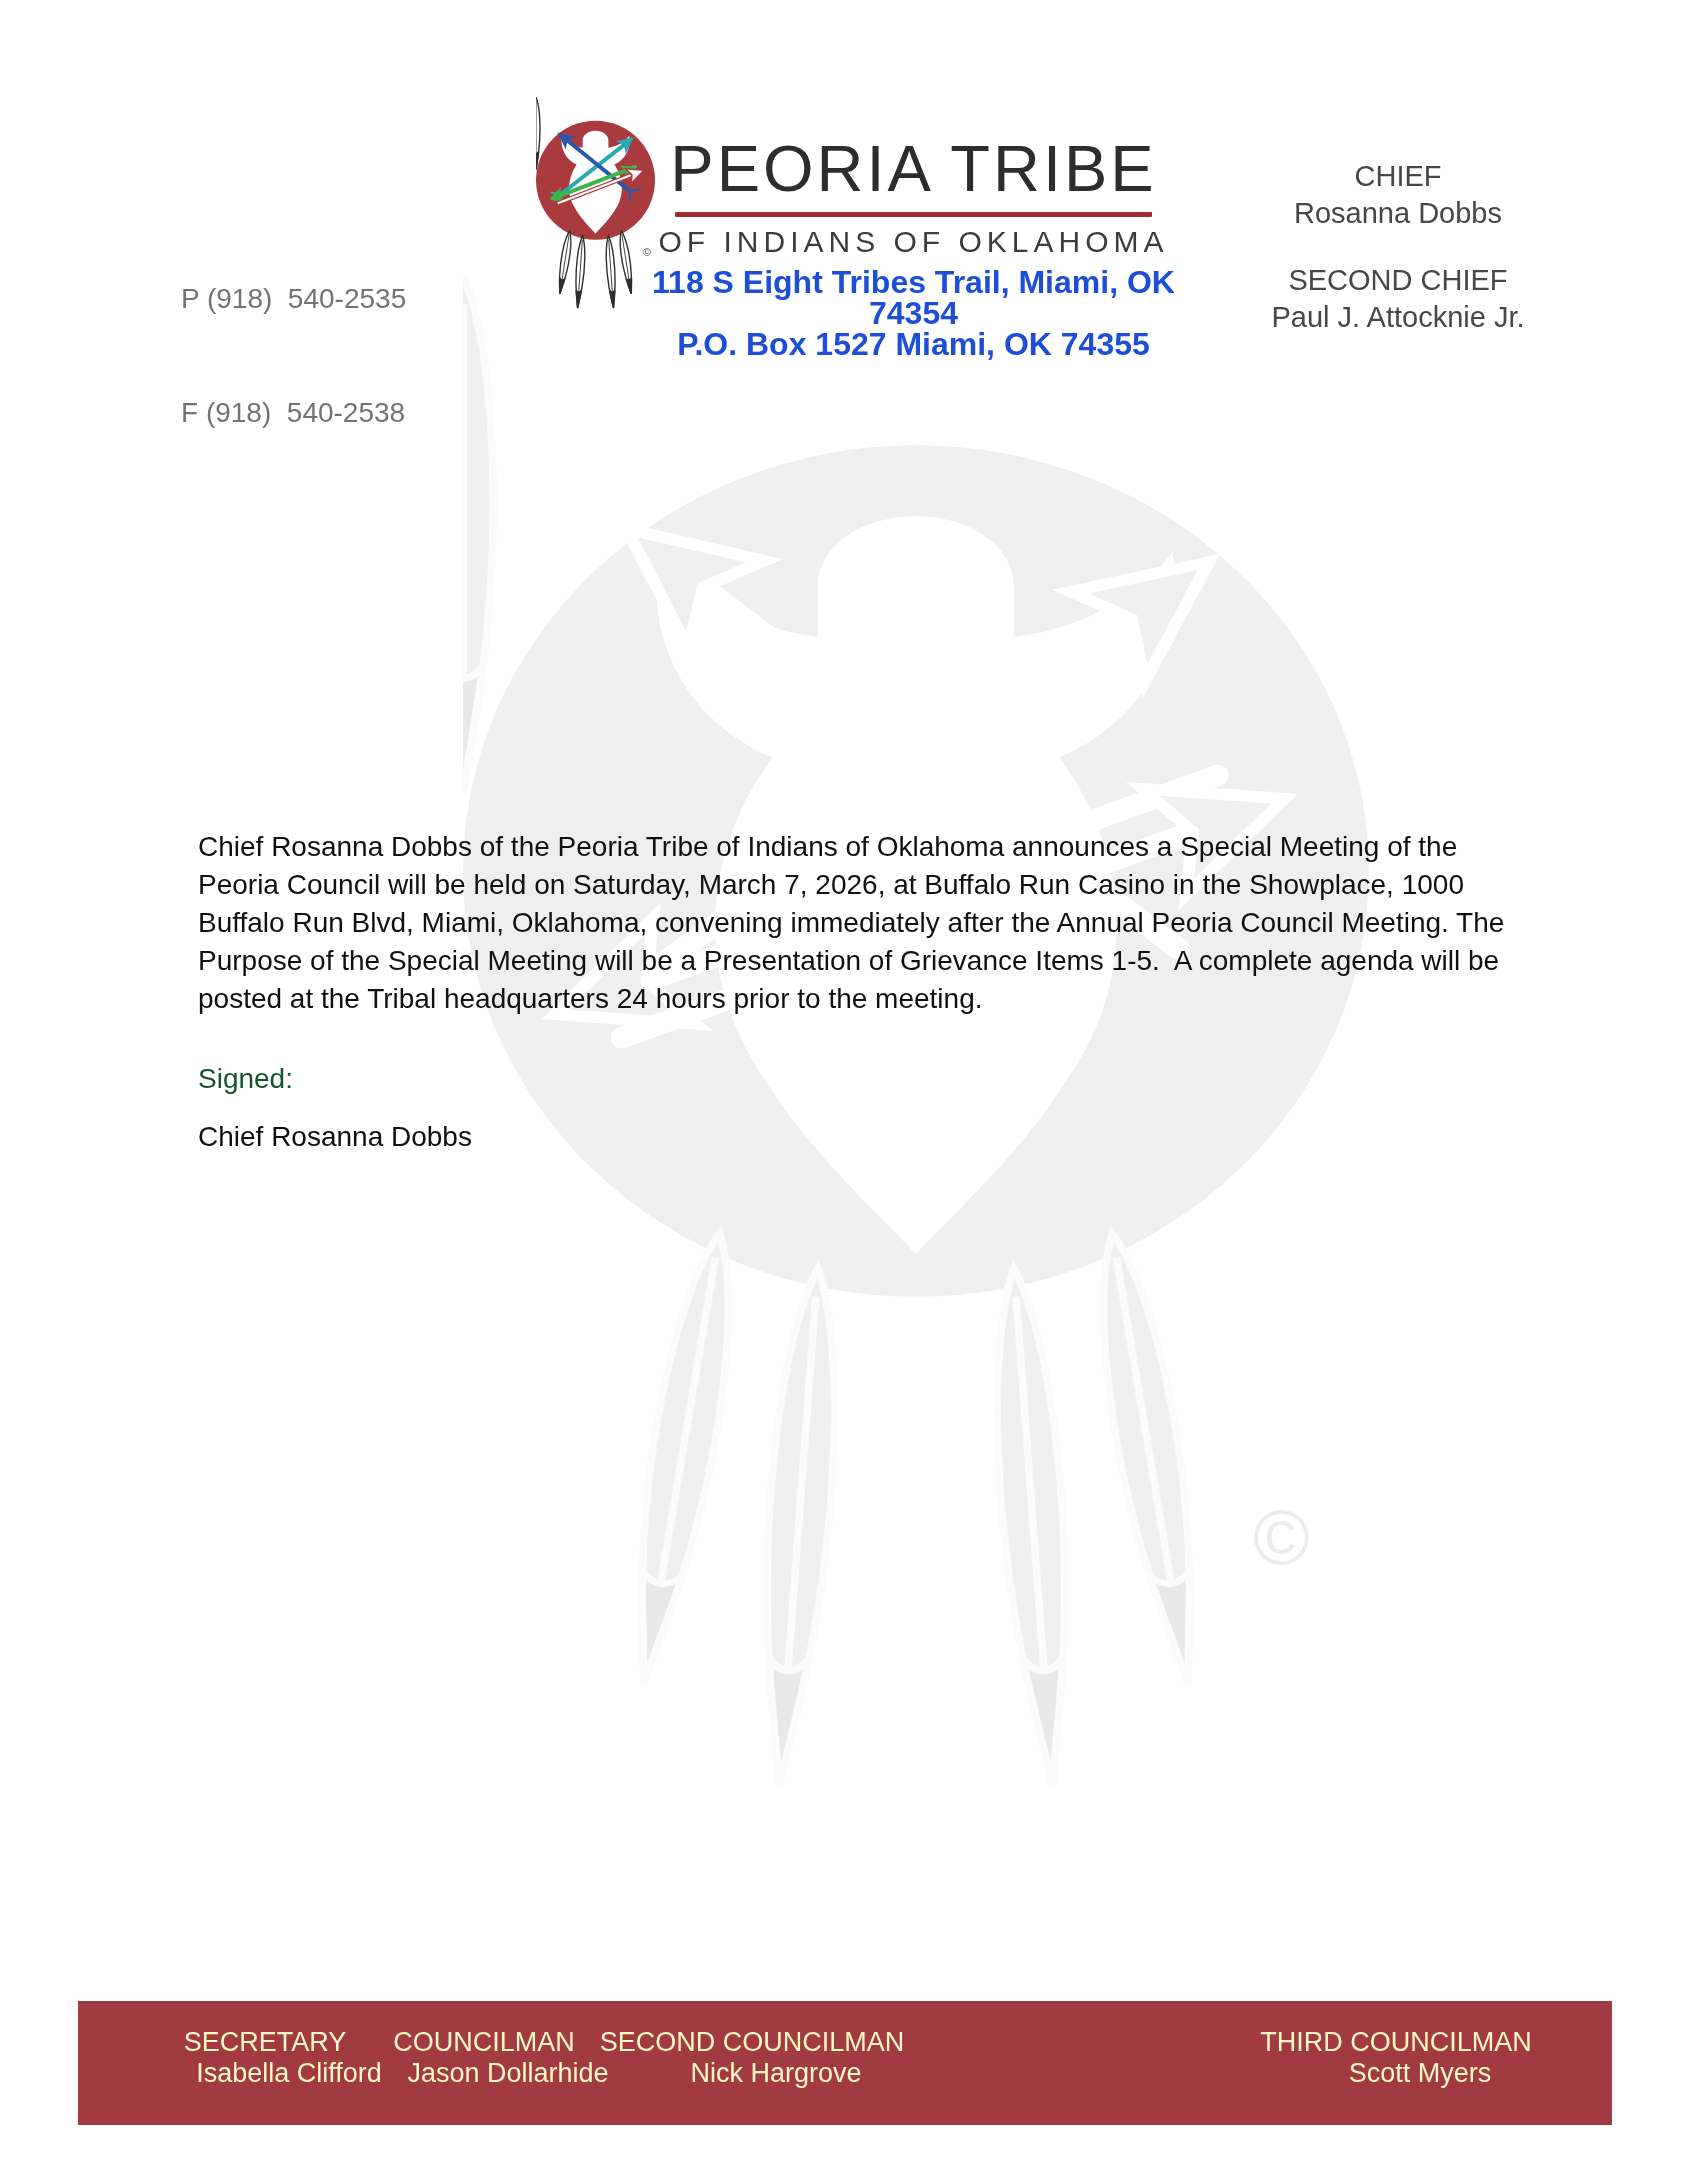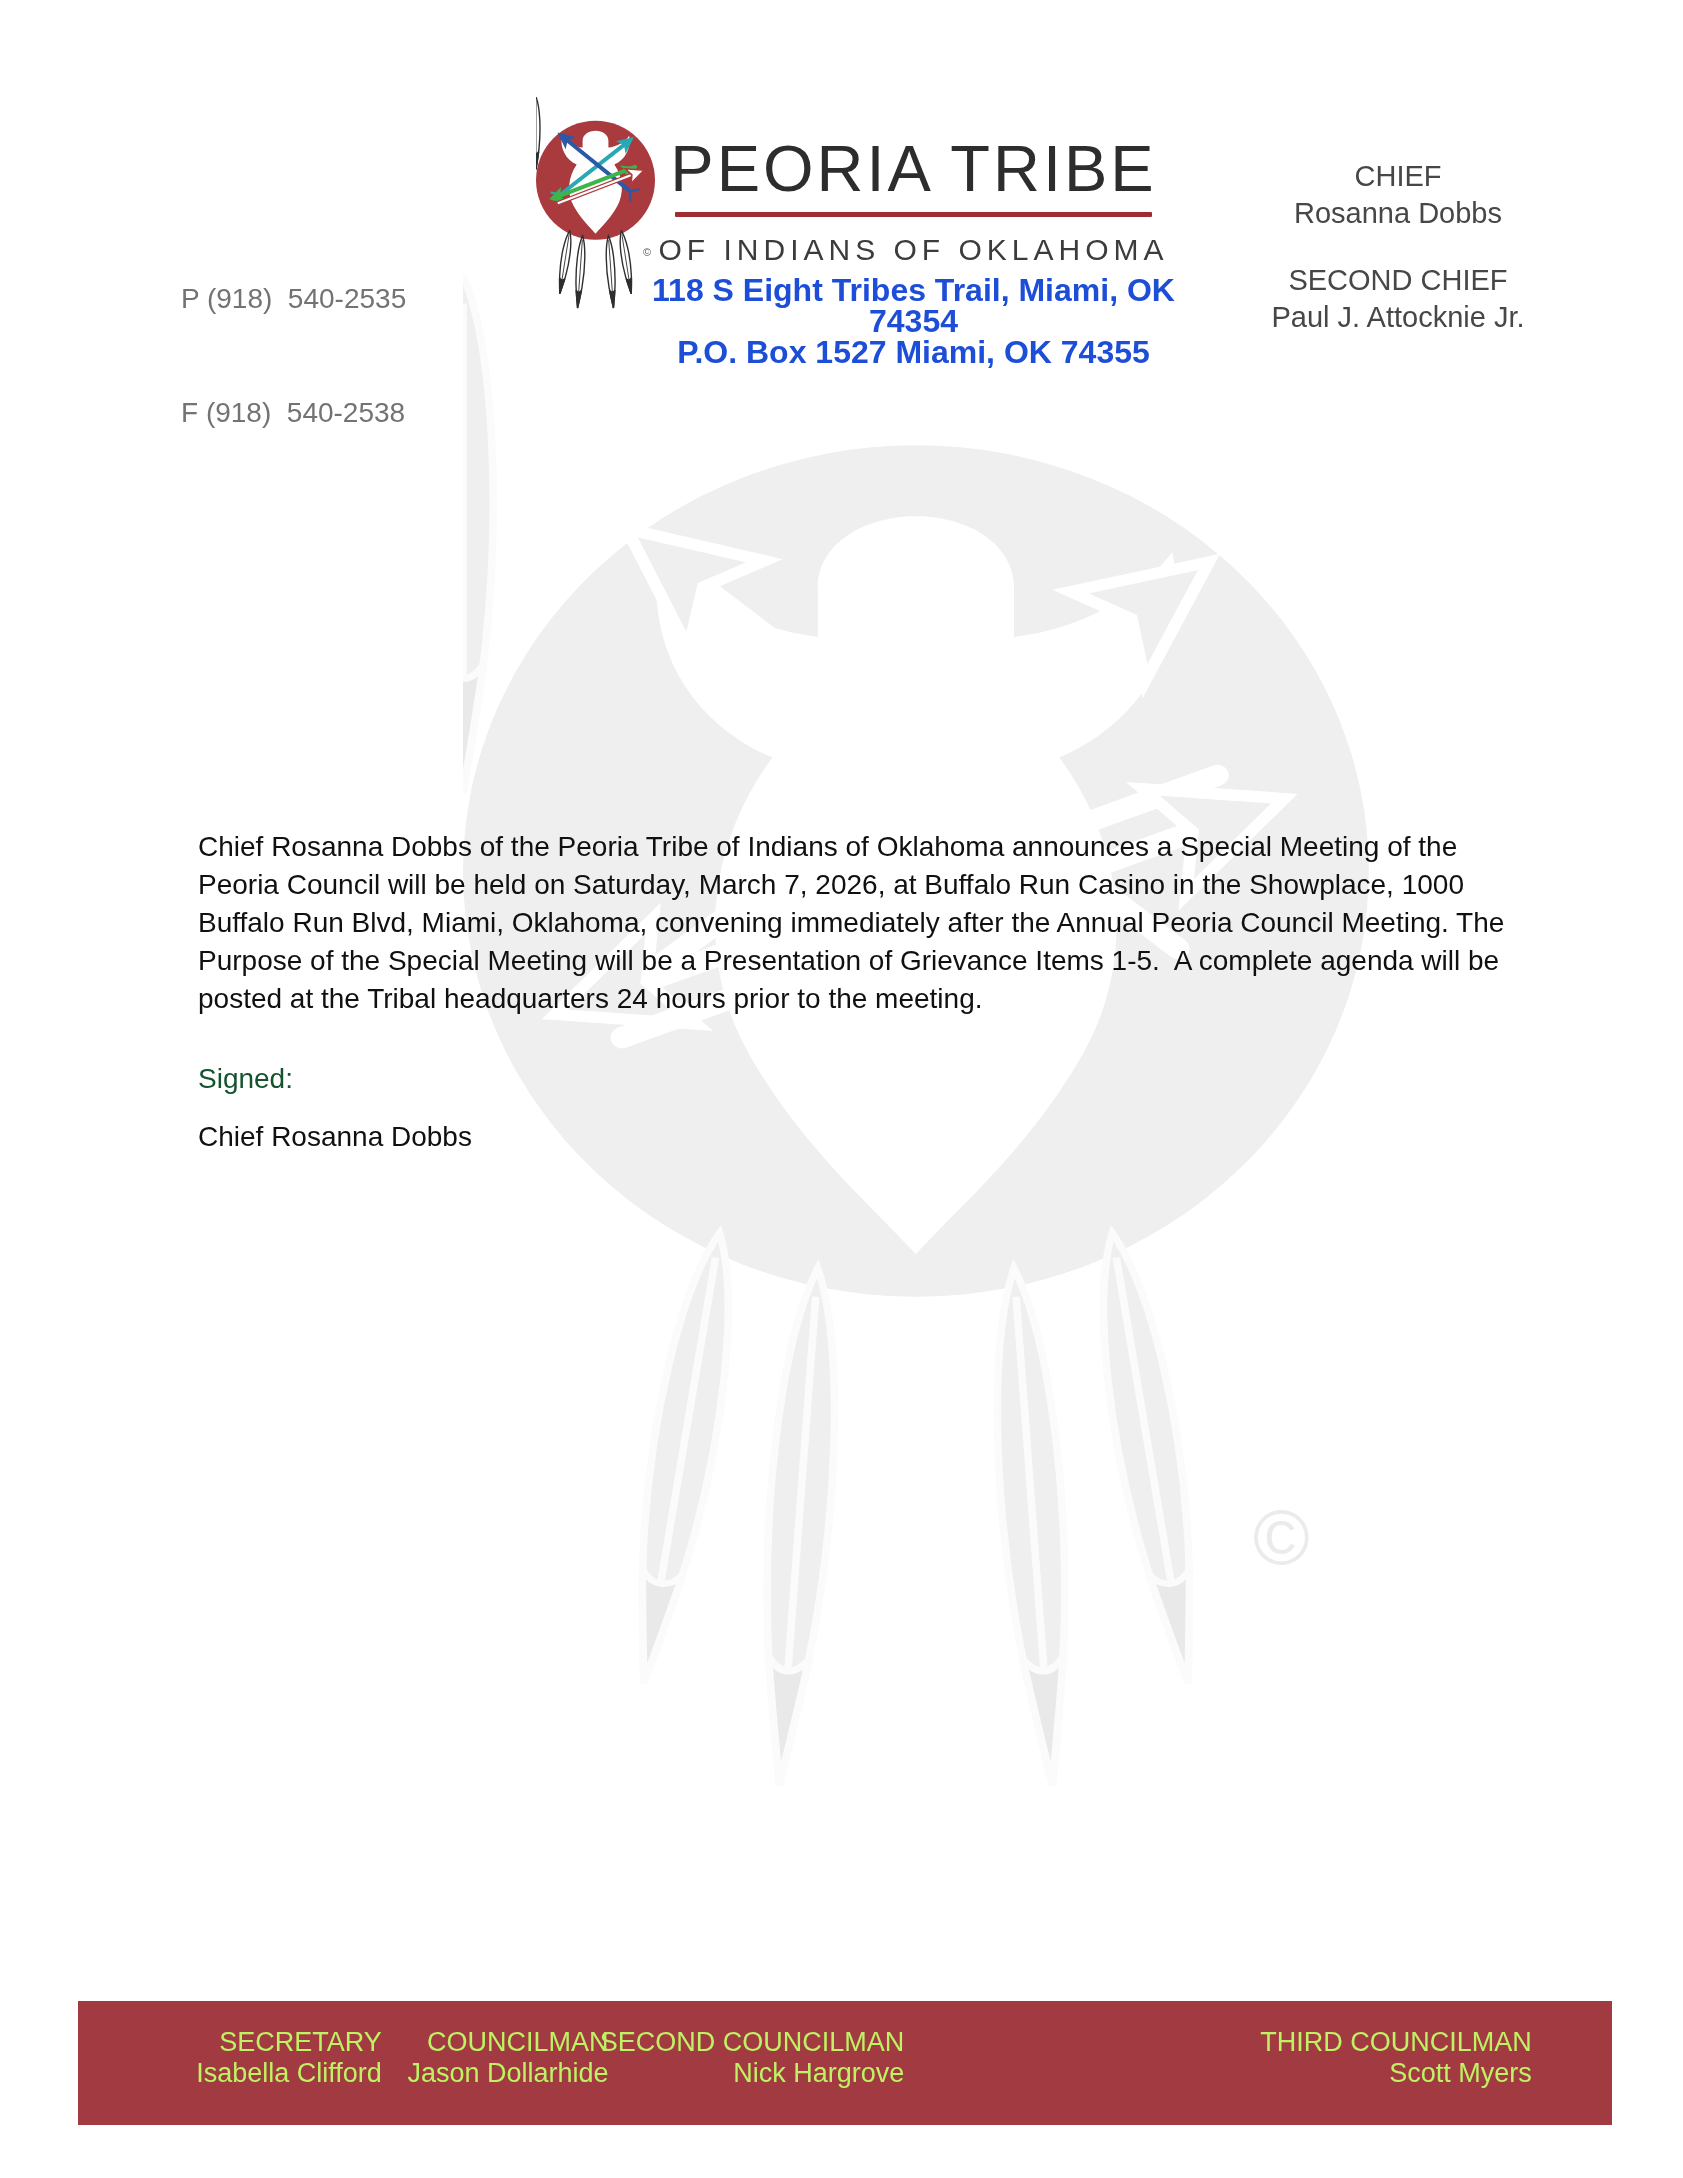--- a/index.html
+++ b/index.html
@@ -25,21 +25,21 @@
   .org-name{
     font-size:65px;letter-spacing:3px;
     color:#2d2d2d;font-weight:400;
     white-space:nowrap;
   }
   .org-underline{
     margin:6px auto 0 auto;width:477px;height:5px;
     border-radius:1px;
   }
   .org-subtitle{
-    margin-top:16px;
+    margin-top:8px;
     font-size:30px;letter-spacing:5px;
     color:#3c3c3c;white-space:nowrap;
   }
   .org-address{
     margin-top:8px;
     font-size:32px;line-height:31px;
     color:#1d4ed8;font-weight:bold;
   }
   .officers-block{
     left:1218px;top:158px;width:360px;
@@ -63,21 +63,21 @@
     font-size:28px;color:#101010;
   }
 
   
   .footer-bar{
     left:78px;top:2001px;width:1534px;height:124px;
   }
   .officer-col{
     position:absolute;top:26px;
     transform:translateX(-50%);
-    text-align:right;color:#bef264;
+    text-align:center;color:#fef9c3;
     white-space:nowrap;
   }
   .officer-col .t{font-size:27px;line-height:31px;}
   .officer-col .n{font-size:27px;line-height:31px;margin-left:48px;}
 
   
   .watermark{left:463px;top:275px;z-index:0;}
   .wm-copy{
     left:1253px;top:1493px;
     font-size:77px;color:#ebebeb;z-index:0;

